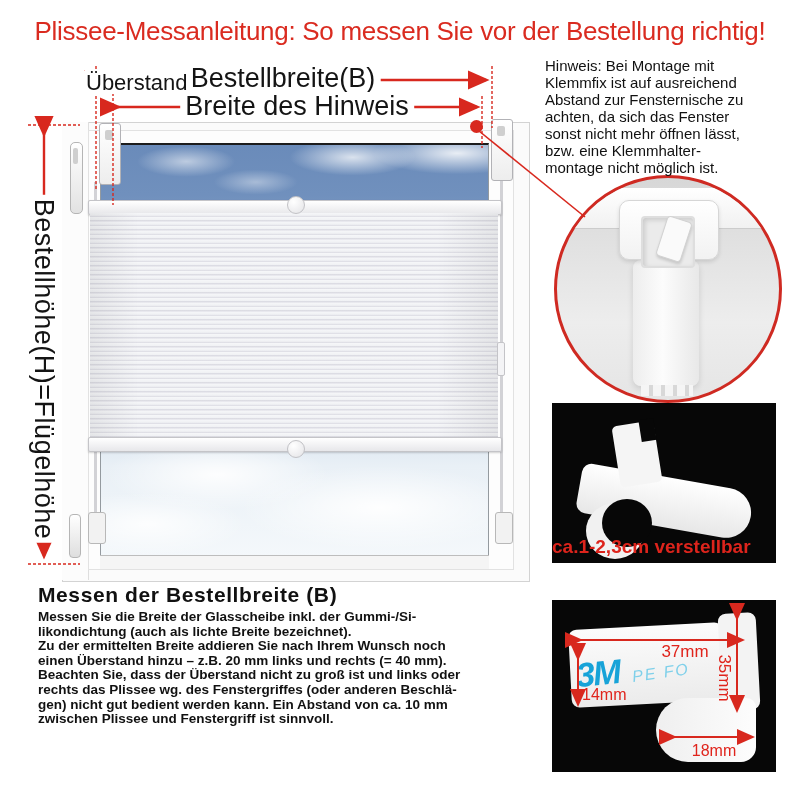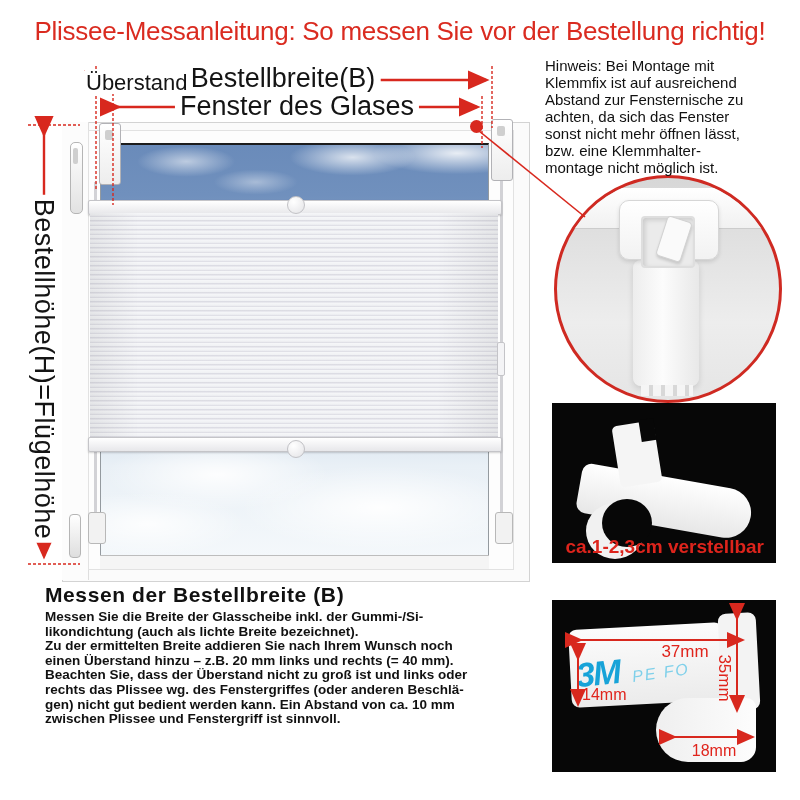--- a/index.html
+++ b/index.html
@@ -77,21 +77,21 @@
 
   
   .pbox{background:#070707;z-index:1;overflow:hidden;}
   .box1{left:552px;top:403px;width:224px;height:160px;}
   .b1-vert{position:absolute;left:64px;top:20px;width:42px;height:62px;background:#f5f5f5;border-radius:5px;transform:rotate(-9deg);}
   .b1-notch{position:absolute;left:88px;top:16px;width:15px;height:22px;background:#070707;transform:rotate(-9deg);}
   .b1-arm{position:absolute;left:26px;top:74px;width:174px;height:50px;border-radius:10px 26px 26px 10px;
           background:linear-gradient(180deg,#ffffff,#e7e7e7);transform:rotate(10deg);}
   .b1-hookw{position:absolute;left:34px;top:100px;width:58px;height:56px;border-radius:50%;background:#f1f1f1;}
   .b1-hookb{position:absolute;left:50px;top:96px;width:50px;height:48px;border-radius:50%;background:#070707;}
-  .b1-caption{position:absolute;left:0;right:12px;bottom:5px;text-align:right;color:#dd241c;
+  .b1-caption{position:absolute;left:0;right:0;bottom:5px;text-align:left;color:#dd241c;
               font-size:19px;font-weight:bold;z-index:2;}
   .box2{left:552px;top:600px;width:224px;height:172px;}
   .b2-body{position:absolute;left:18px;top:26px;width:154px;height:78px;border-radius:8px;
            background:linear-gradient(180deg,#fcfcfc,#ebebeb);transform:rotate(-3deg);}
   .b2-right{position:absolute;left:168px;top:13px;width:38px;height:97px;border-radius:8px;
            background:#f3f3f3;transform:rotate(-3deg);}
   .b2-foot{position:absolute;left:104px;top:98px;width:100px;height:64px;border-radius:34px 10px 16px 34px;
            background:linear-gradient(90deg,#efefef,#fdfdfd);}
   .b2-logo{position:absolute;left:24px;top:54px;color:#17a3d8;font-size:34px;font-weight:bold;font-style:italic;
            letter-spacing:-2px;transform:rotate(-6deg);}
@@ -108,21 +108,21 @@
   .lbl-ue{left:84px;top:71px;font-size:22px;padding:0 2px;}
   .lbl-h{left:44px;top:369px;font-size:27px;letter-spacing:0.5px;transform:translate(-50%,-50%) rotate(90deg);padding:3px 4px;}
   .dim{position:absolute;z-index:4;color:#e0241c;font-size:17px;white-space:nowrap;background:transparent;}
   .dim-37{left:685px;top:642px;transform:translateX(-50%);}
   .dim-14{left:582px;top:662px;font-size:16px;margin-top:24px;}
   .dim-35{left:724px;top:678px;transform:translate(-50%,-50%) rotate(90deg);}
   .dim-18{left:714px;top:742px;transform:translateX(-50%);font-size:16px;}
 
   
   .note{left:545px;top:57px;width:252px;font-size:15px;line-height:17px;white-space:pre-line;z-index:4;}
-  .sections{left:38px;top:583px;width:508px;z-index:4;margin-left:7px;}
+  .sections{left:38px;top:583px;width:508px;z-index:4;}
   .sec-h{font-size:21px;font-weight:bold;letter-spacing:0.6px;margin:0 0 3px 0;}
   .sec-p{font-size:13.5px;line-height:14.6px;white-space:pre-line;margin:0 0 7px 0;font-weight:bold;}
 </style>
 </head>
 <body>
 
 <div class="abs title">Plissee-Messanleitung: So messen Sie vor der Bestellung richtig!</div>
 
 <div class="abs win-outer"></div>
 <div class="abs win-left-strip"></div>
@@ -195,21 +195,21 @@
     <line x1="28" y1="564" x2="80" y2="564" stroke-width="1.4" stroke-dasharray="3 2"></line>
     <line x1="479" y1="131" x2="585" y2="217" stroke-width="1.6"></line>
     <line x1="580" y1="640" x2="742" y2="640" stroke-width="2" marker-start="url(#ah)" marker-end="url(#ah)"></line>
     <line x1="578" y1="658" x2="578" y2="704" stroke-width="2" marker-start="url(#ah)" marker-end="url(#ah)"></line>
     <line x1="737" y1="618" x2="737" y2="710" stroke-width="2" marker-start="url(#ah)" marker-end="url(#ah)"></line>
     <line x1="674" y1="737" x2="752" y2="737" stroke-width="2" marker-start="url(#ah)" marker-end="url(#ah)"></line>
   </g>
 </svg>
 
 <div class="lbl lbl-bb">Bestellbreite(B)</div>
-<div class="lbl lbl-bg">Fenster des Glases</div>
+<div class="lbl lbl-bg">Breite des Hinweis</div>
 <div class="lbl lbl-ue">Überstand</div>
 <div class="lbl lbl-h">Bestellhöhe(H)=Flügelhöhe</div>
 <div class="dim dim-37">37mm</div>
 <div class="dim dim-14">14mm</div>
 <div class="dim dim-35">35mm</div>
 <div class="dim dim-18">18mm</div>
 
 <div class="abs note">Hinweis: Bei Montage mit
 Klemmfix ist auf ausreichend
 Abstand zur Fensternische zu

